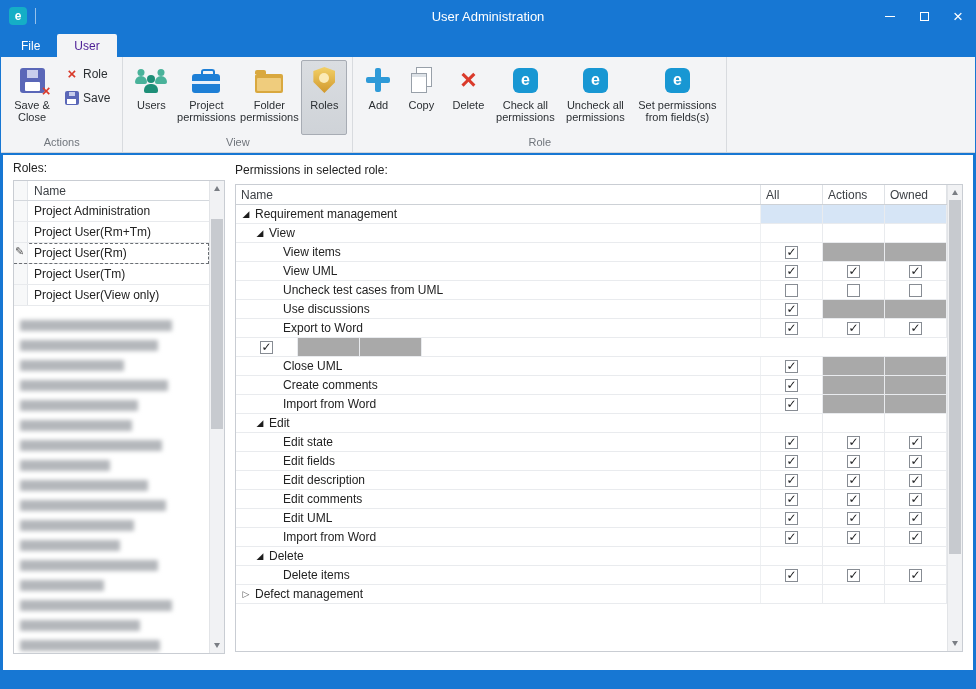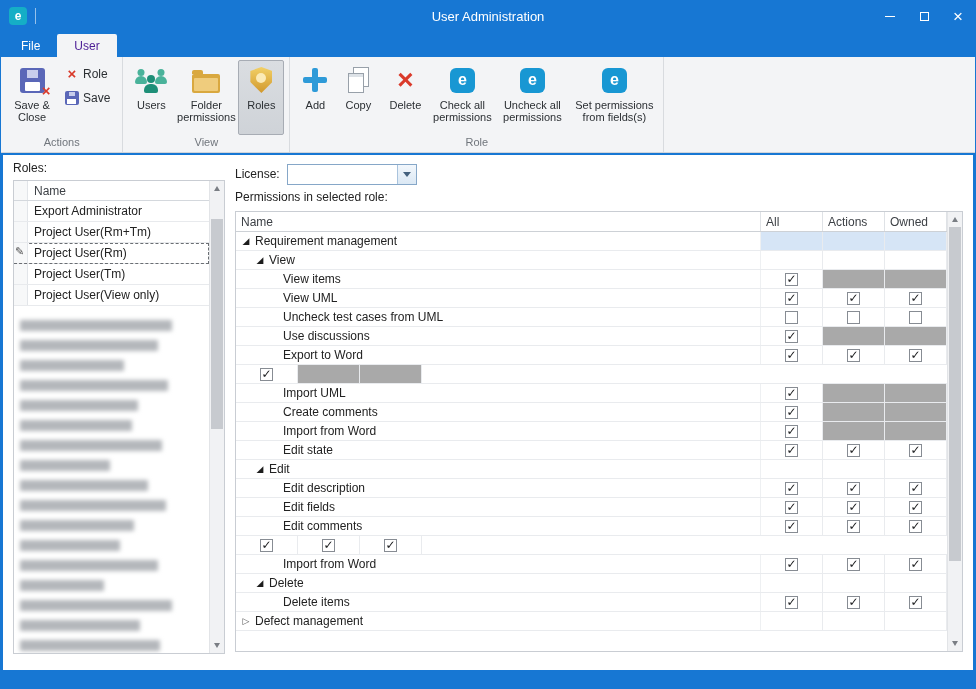--- a/index.html
+++ b/index.html
@@ -205,20 +205,26 @@
               <span class="icon-users">
                 <span class="person p1"></span>
                 <span class="person p2"></span>
                 <span class="person p3"></span>
               </span>
             </span>
           <span class="blabel">Users</span>
         </button>
         <button class="bigbtn" style="width:62px">
           <span class="icbox">
+              <span class="icon-briefcase"></span>
+            </span>
+          <span class="blabel">Project permissions</span>
+        </button>
+        <button class="bigbtn" style="width:62px">
+          <span class="icbox">
               <span class="icon-folder"></span>
             </span>
           <span class="blabel">Folder permissions</span>
         </button>
         <button class="bigbtn selected" style="width:46px">
           <span class="icbox">
               <span class="icon-shield"></span>
             </span>
           <span class="blabel">Roles</span>
         </button>
@@ -276,21 +282,21 @@
       <div class="panel-label">Roles:</div>
       <div class="roles-list">
         <div class="list-inner">
           <div class="list-head">
             <div class="lsel"></div>
             <div class="lname">Name</div>
           </div>
           <div>
               <div class="lrow">
                 <div class="lsel"></div>
-                <div class="lname">Export Administrator</div>
+                <div class="lname">Project Administration</div>
               </div>
               <div class="lrow">
                 <div class="lsel"></div>
                 <div class="lname">Project User(Rm+Tm)</div>
               </div>
               <div class="lrow selected">
                 <div class="lsel">
                   <span class="pencil"></span>
                 </div>
                 <div class="lname">Project User(Rm)</div>
@@ -326,27 +332,20 @@
         </div>
         <div class="vscroll">
           <div class="sb-arr up"></div>
           <div class="sb-thumb" style="top:38px;height:210px;"></div>
           <div class="sb-arr down"></div>
         </div>
       </div>
     </div>
 
     <div class="right">
-      <div class="license-row">
-        <span class="license-label">License:</span>
-        <span class="combo">
-          <input value="" style="">
-          <span class="combo-btn"></span>
-        </span>
-      </div>
       <div class="caption">Permissions in selected role:</div>
       <div class="ptable">
         <div class="pt-inner">
           <div class="phead">
             <div class="hc name">Name</div>
             <div class="hc box">All</div>
             <div class="hc box">Actions</div>
             <div class="hc box">Owned</div>
           </div>
           <div class="prows">
@@ -446,21 +445,21 @@
                 <div class="c-box checked">
                   <span class="cb checked"></span>
                 </div>
                 <div class="c-box disabled"></div>
                 <div class="c-box disabled"></div>
               </div>
               <div class="prow">
                 <div class="c-name">
                   <span class="indent" style="width: 32px;"></span>
                   <span class="expander"></span>
-                  <span class="ptext">Import UML</span>
+                  <span class="ptext">Close UML</span>
                 </div>
                 <div class="c-box checked">
                   <span class="cb checked"></span>
                 </div>
                 <div class="c-box disabled"></div>
                 <div class="c-box disabled"></div>
               </div>
               <div class="prow">
                 <div class="c-name">
                   <span class="indent" style="width: 32px;"></span>
@@ -477,96 +476,101 @@
                 <div class="c-name">
                   <span class="indent" style="width: 32px;"></span>
                   <span class="expander"></span>
                   <span class="ptext">Import from Word</span>
                 </div>
                 <div class="c-box checked">
                   <span class="cb checked"></span>
                 </div>
                 <div class="c-box disabled"></div>
                 <div class="c-box disabled"></div>
-              </div>
-              <div class="prow">
-                <div class="c-name">
-                  <span class="indent" style="width: 32px;"></span>
-                  <span class="expander"></span>
-                  <span class="ptext">Edit state</span>
-                </div>
-                <div class="c-box checked">
-                  <span class="cb checked"></span>
-                </div>
-                <div class="c-box checked">
-                  <span class="cb checked"></span>
-                </div>
-                <div class="c-box checked">
-                  <span class="cb checked"></span>
-                </div>
               </div>
               <div class="prow">
                 <div class="c-name">
                   <span class="indent" style="width: 18px;"></span>
                   <span class="expander expanded"></span>
                   <span class="ptext">Edit</span>
                 </div>
                 <div class="c-box none"></div>
                 <div class="c-box none"></div>
                 <div class="c-box none"></div>
               </div>
               <div class="prow">
                 <div class="c-name">
                   <span class="indent" style="width: 32px;"></span>
                   <span class="expander"></span>
+                  <span class="ptext">Edit state</span>
+                </div>
+                <div class="c-box checked">
+                  <span class="cb checked"></span>
+                </div>
+                <div class="c-box checked">
+                  <span class="cb checked"></span>
+                </div>
+                <div class="c-box checked">
+                  <span class="cb checked"></span>
+                </div>
+              </div>
+              <div class="prow">
+                <div class="c-name">
+                  <span class="indent" style="width: 32px;"></span>
+                  <span class="expander"></span>
+                  <span class="ptext">Edit fields</span>
+                </div>
+                <div class="c-box checked">
+                  <span class="cb checked"></span>
+                </div>
+                <div class="c-box checked">
+                  <span class="cb checked"></span>
+                </div>
+                <div class="c-box checked">
+                  <span class="cb checked"></span>
+                </div>
+              </div>
+              <div class="prow">
+                <div class="c-name">
+                  <span class="indent" style="width: 32px;"></span>
+                  <span class="expander"></span>
                   <span class="ptext">Edit description</span>
                 </div>
                 <div class="c-box checked">
                   <span class="cb checked"></span>
                 </div>
                 <div class="c-box checked">
                   <span class="cb checked"></span>
                 </div>
                 <div class="c-box checked">
                   <span class="cb checked"></span>
                 </div>
               </div>
               <div class="prow">
                 <div class="c-name">
                   <span class="indent" style="width: 32px;"></span>
                   <span class="expander"></span>
-                  <span class="ptext">Edit fields</span>
-                </div>
-                <div class="c-box checked">
-                  <span class="cb checked"></span>
-                </div>
-                <div class="c-box checked">
-                  <span class="cb checked"></span>
-                </div>
-                <div class="c-box checked">
-                  <span class="cb checked"></span>
-                </div>
-              </div>
-              <div class="prow">
-                <div class="c-name">
-                  <span class="indent" style="width: 32px;"></span>
-                  <span class="expander"></span>
                   <span class="ptext">Edit comments</span>
                 </div>
                 <div class="c-box checked">
                   <span class="cb checked"></span>
                 </div>
                 <div class="c-box checked">
                   <span class="cb checked"></span>
                 </div>
                 <div class="c-box checked">
                   <span class="cb checked"></span>
                 </div>
               </div>
               <div class="prow">
+                <div class="c-name">
+                  <span class="indent" style="width: 32px;"></span>
+                  <span class="expander"></span>
+                  <span class="ptext">Edit UML</span>
+                </div>
                 <div class="c-box checked">
                   <span class="cb checked"></span>
                 </div>
                 <div class="c-box checked">
                   <span class="cb checked"></span>
                 </div>
                 <div class="c-box checked">
                   <span class="cb checked"></span>
                 </div>
               </div>

